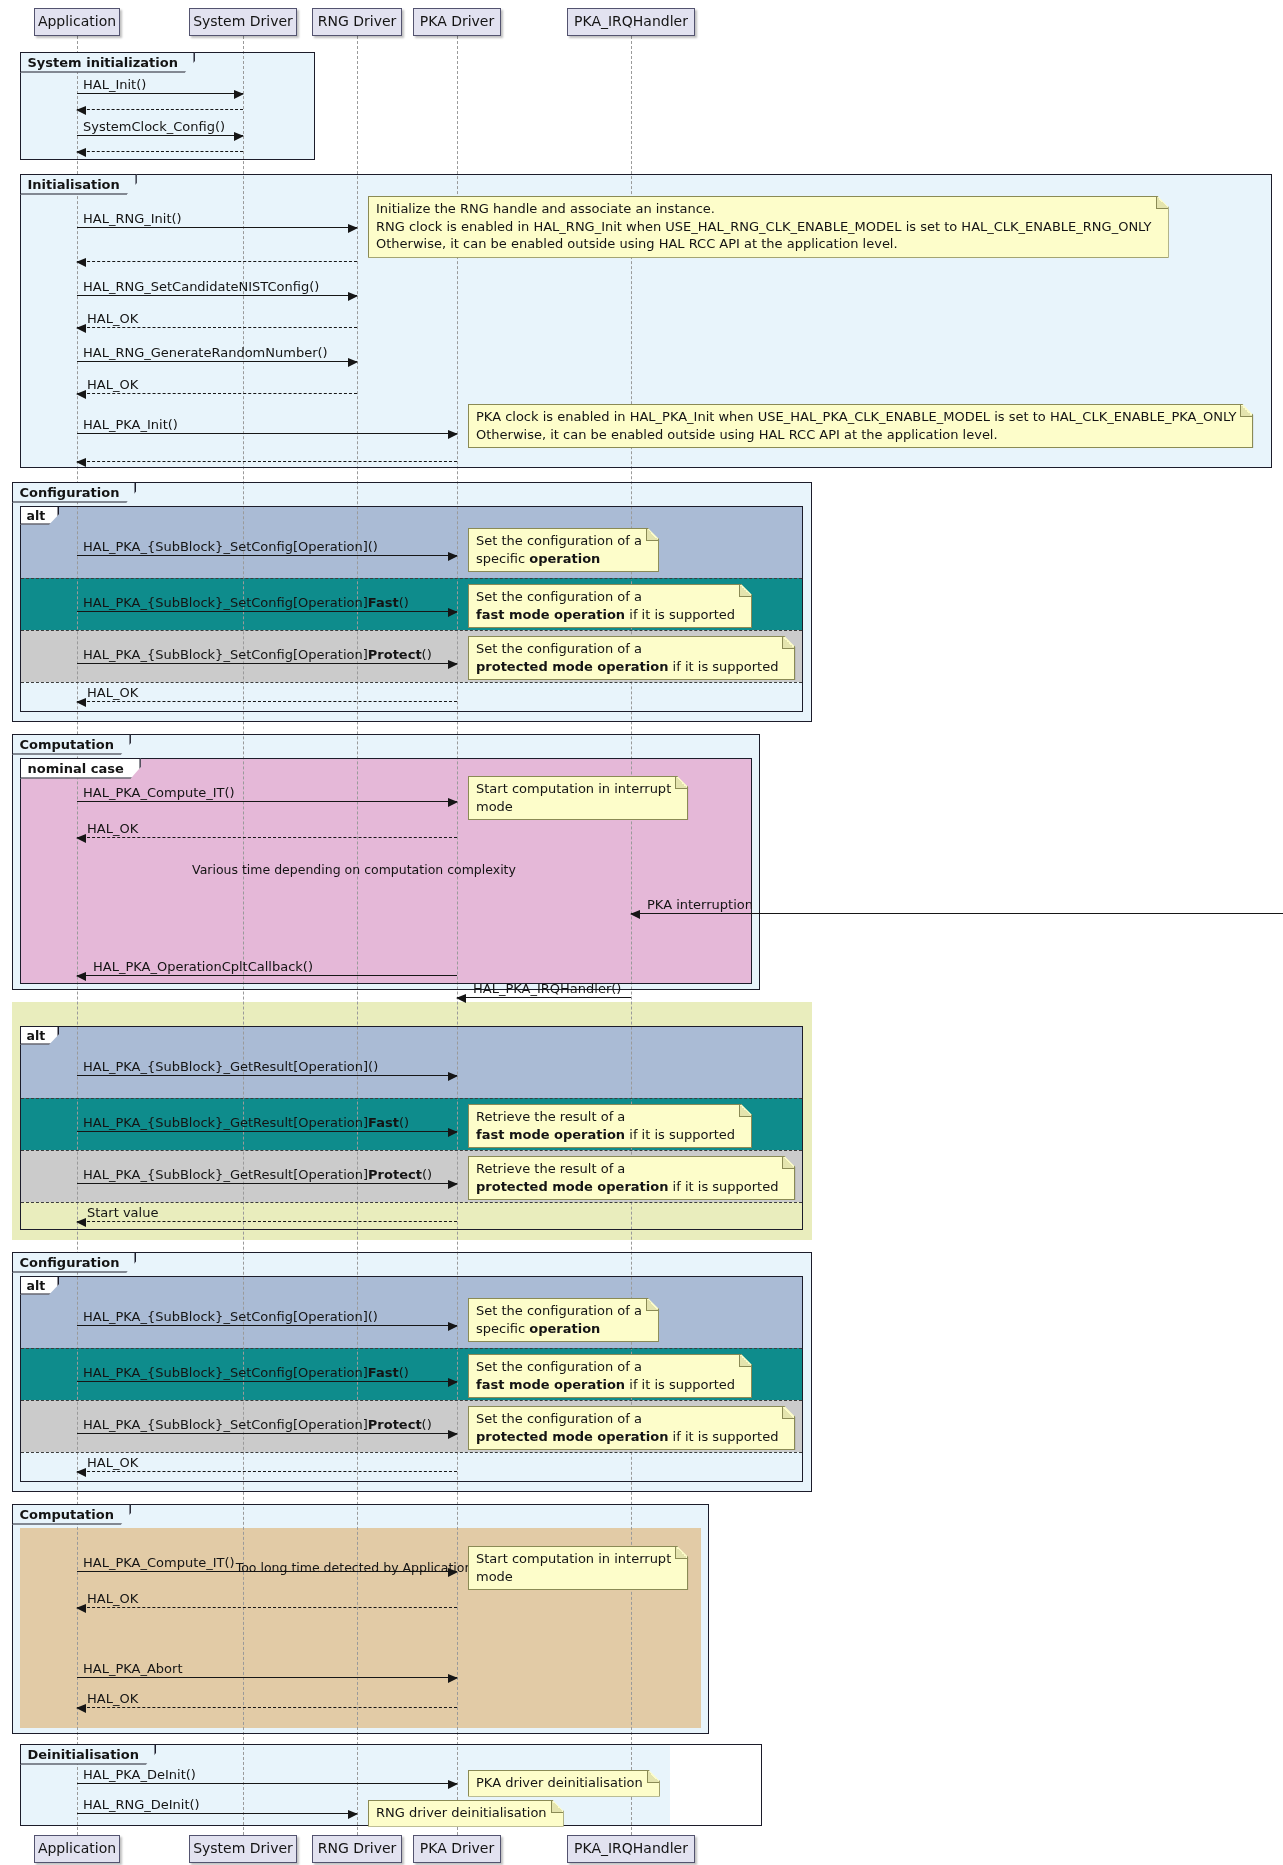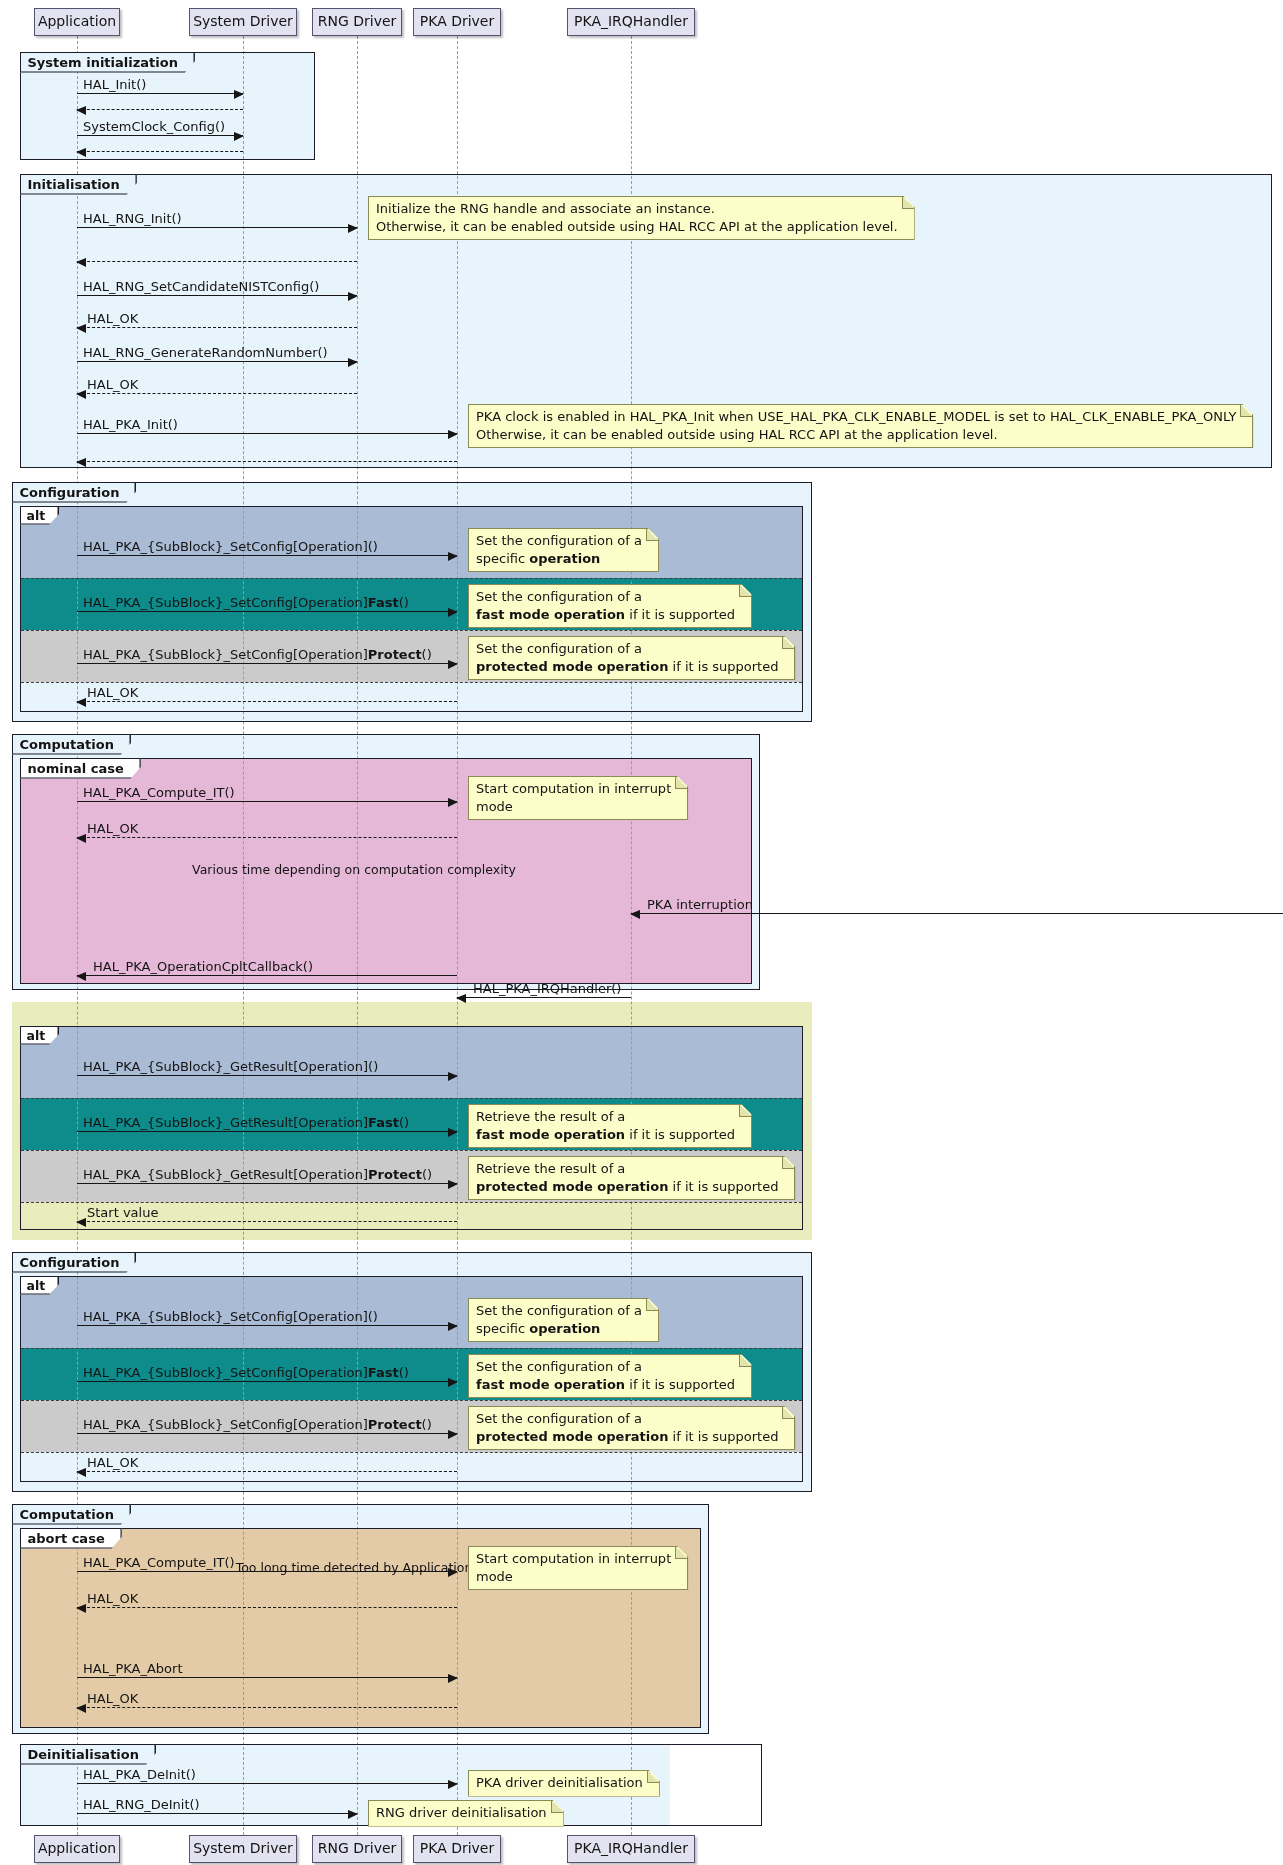--- a/index.html
+++ b/index.html
@@ -106,23 +106,20 @@
   </div>
   <div class="frame" style="left:12px;top:1252px;width:800px;height:240px">
     <div class="frame-tab">Configuration</div>
   </div>
   <div class="frame" style="left:20px;top:1276px;width:783px;height:206px">
     <div class="frame-tab white small">alt</div>
   </div>
   <div class="frame" style="left:12px;top:1504px;width:697px;height:230px">
     <div class="frame-tab">Computation</div>
   </div>
-  <div class="frame" style="left:20px;top:1528px;width:681px;height:200px">
-    <div class="frame-tab white">abort case</div>
-  </div>
   <div class="frame" style="left:20px;top:1744px;width:742px;height:82px">
     <div class="frame-tab">Deinitialisation</div>
   </div>
 
   <div class="sep" style="left:21px;top:578px;width:781px"></div>
   <div class="sep" style="left:21px;top:630px;width:781px"></div>
   <div class="sep" style="left:21px;top:682px;width:781px"></div>
   <div class="sep" style="left:21px;top:1098px;width:781px"></div>
   <div class="sep" style="left:21px;top:1150px;width:781px"></div>
   <div class="sep" style="left:21px;top:1202px;width:781px"></div>
@@ -232,20 +229,21 @@
 
   <div class="msg ar" style="left:77px;width:380px;top:1766px">
       <span class="lbl">HAL_PKA_DeInit()</span>
     </div>
   <div class="msg ar" style="left:77px;width:280px;top:1796px">
       <span class="lbl">HAL_RNG_DeInit()</span>
     </div>
 
   <div class="note" style="left:368px;top:196px">
     <div>Initialize the RNG handle and associate an instance.</div>
+    <div>RNG clock is enabled in HAL_RNG_Init when USE_HAL_RNG_CLK_ENABLE_MODEL is set to HAL_CLK_ENABLE_RNG_ONLY</div>
     <div>Otherwise, it can be enabled outside using HAL RCC API at the application level.</div>
   </div>
   <div class="note" style="left:468px;top:404px">
     <div>PKA clock is enabled in HAL_PKA_Init when USE_HAL_PKA_CLK_ENABLE_MODEL is set to HAL_CLK_ENABLE_PKA_ONLY</div>
     <div>Otherwise, it can be enabled outside using HAL RCC API at the application level.</div>
   </div>
   <div class="note" style="left:468px;top:528px">
     <div>Set the configuration of a</div>
     <div><span>specific </span><b>operation</b><span></span></div>
   </div>

